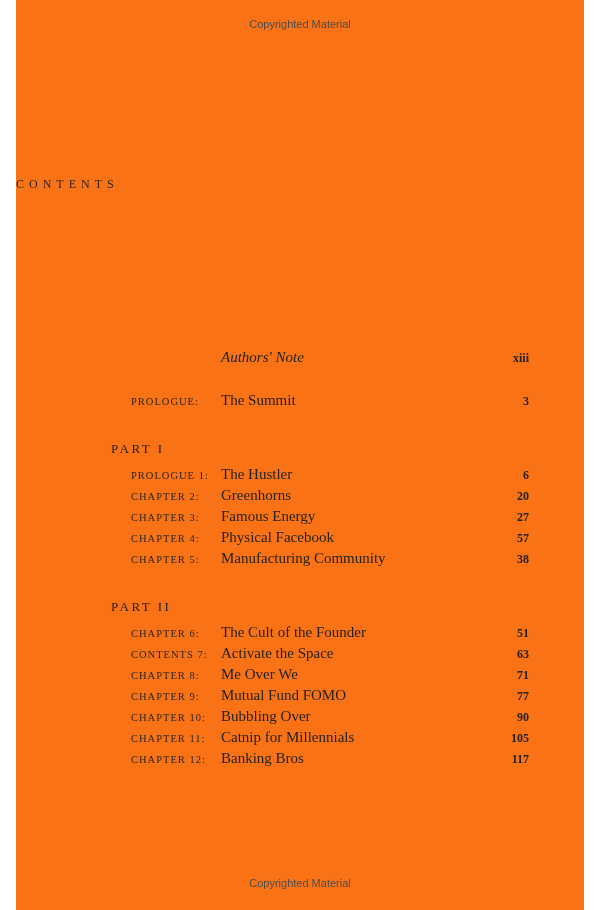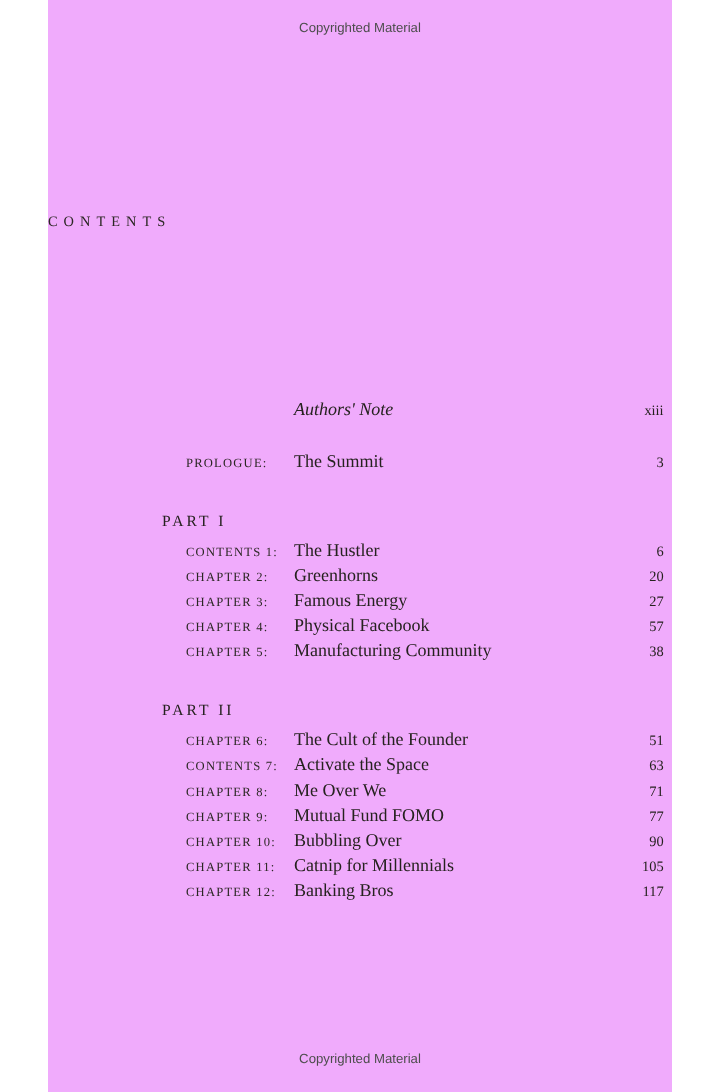--- a/index.html
+++ b/index.html
@@ -2,23 +2,23 @@
 <html><head>
 <meta charset="utf-8">
 <style>
   html, body {
     margin: 0;
     padding: 0;
     background: #ffffff;
   }
   .page {
     position: relative;
-    width: 520px;
+    width: 568px;
     height: 910px;
-    background: #f0abfc;
+    background: #f97316;
     font-family: "Liberation Serif", serif;
     color: #26221f;
     overflow: hidden;
     margin: 0 auto;
   }
   .copyright {
     position: absolute;
     left: 0;
     width: 100%;
     text-align: center;
@@ -34,21 +34,21 @@
     left: 0;
     width: 100%;
     text-align: left;
     font-size: 12px;
     letter-spacing: 5px;
     color: #2b2723;
     font-family: "Liberation Serif", serif;
   }
   .toc {
     position: absolute;
-    top: 334px;
+    top: 349px;
     left: 95px;
     width: 418px;
   }
   .row {
     display: flex;
     align-items: baseline;
     height: 21px;
     margin-left: 20px;
   }
   .toc > .row:first-child {
@@ -69,20 +69,21 @@
     white-space: nowrap;
   }
   .row .title.italic {
     font-style: italic;
   }
   .row .pagenum {
     flex: 0 0 auto;
     font-size: 12px;
     color: #26221f;
     text-align: center;
+    font-weight: bold;
   }
   .part-heading {
     height: 22px;
     margin: 28px 0 3px 0;
     font-size: 13px;
     letter-spacing: 2.5px;
     color: #26221f;
     white-space: nowrap;
   }
 </style>
@@ -100,21 +101,21 @@
         <span class="title italic">Authors' Note</span>
         <span class="pagenum">xiii</span>
       </div>
       <div class="row">
         <span class="label">PROLOGUE:</span>
         <span class="title">The Summit</span>
         <span class="pagenum">3</span>
       </div>
       <div class="part-heading">PART I</div>
       <div class="row">
-        <span class="label">CONTENTS 1:</span>
+        <span class="label">PROLOGUE 1:</span>
         <span class="title">The Hustler</span>
         <span class="pagenum">6</span>
       </div>
       <div class="row">
         <span class="label">CHAPTER 2:</span>
         <span class="title">Greenhorns</span>
         <span class="pagenum">20</span>
       </div>
       <div class="row">
         <span class="label">CHAPTER 3:</span>

